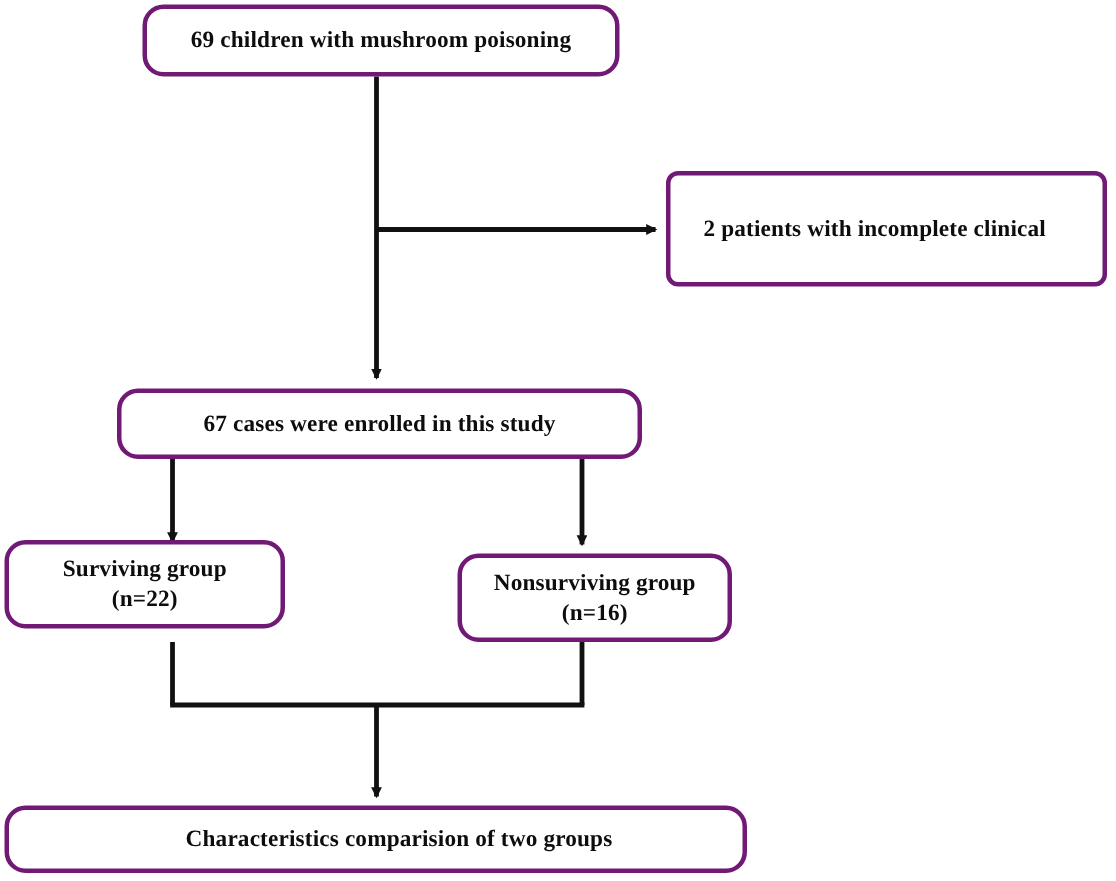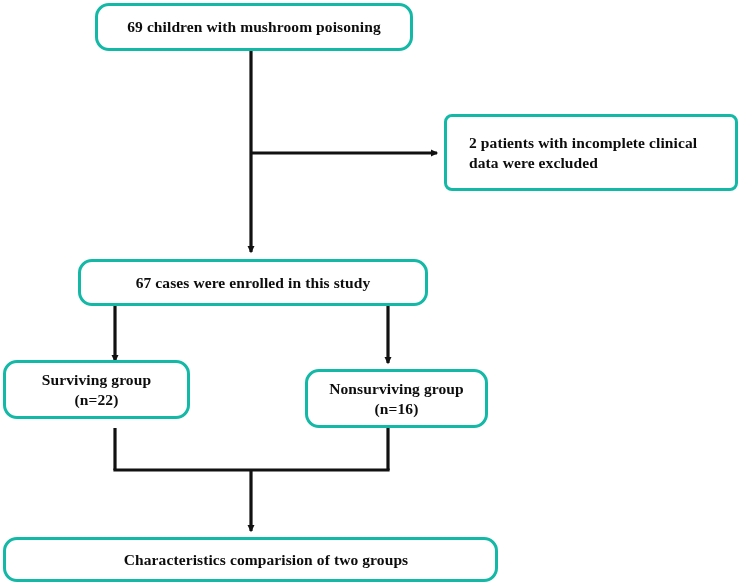--- a/index.html
+++ b/index.html
@@ -18,21 +18,21 @@
   #edges-layer {
     position: absolute;
     left: 0;
     top: 0;
     width: 744px;
     height: 587px;
   }
   .node-box {
     position: absolute;
     box-sizing: border-box;
-    border: 3px solid #14b8a6;
+    border: 3px solid #701a75;
     border-radius: 14px;
     background: #ffffff;
     display: flex;
     align-items: center;
     justify-content: center;
     z-index: 2;
   }
   .node-label {
     font-weight: bold;
     color: #0d0d0d;
@@ -91,21 +91,20 @@
     </g>
   </svg>
 
   <div class="node-box" id="node-enrollment-total">
     <div class="node-label">69 children with mushroom poisoning</div>
   </div>
 
   <div class="node-box" id="node-excluded">
     <div class="node-label align-left">
       <span>2 patients with incomplete clinical</span><br>
-      <span>data were excluded</span>
     </div>
   </div>
 
   <div class="node-box" id="node-enrolled-study">
     <div class="node-label">67 cases were enrolled in this study</div>
   </div>
 
   <div class="node-box" id="node-surviving-group">
     <div class="node-label">
       <span>Surviving group</span><br>

